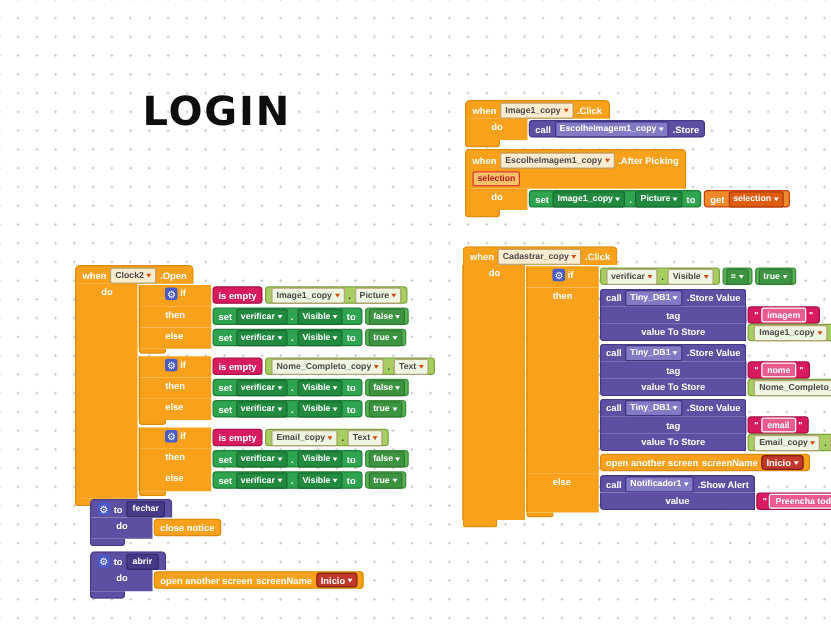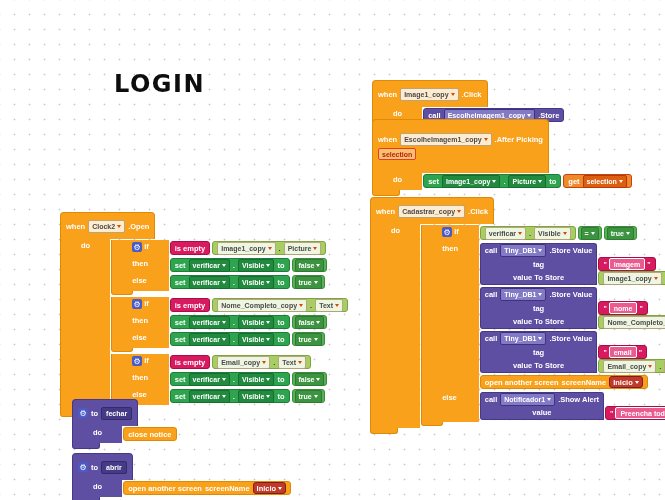--- a/index.html
+++ b/index.html
@@ -12,26 +12,26 @@
     --varo:#EE8A2A; --varo-b:#C84210; --varo-dd:#DD5E11;
     --red:#C0392B; --red-b:#7E1F12;
     --gear:#4A5BC8;
   }
   html,body{margin:0;padding:0}
   body{width:665px;height:500px;position:relative;overflow:hidden;
     background:#fff;
     background-image:radial-gradient(circle,#c9c9c9 0.8px,transparent 1.1px);
     background-size:15px 15px;background-position:7px 7px;
     font-family:"Liberation Sans","DejaVu Sans",sans-serif;}
-  .title{position:absolute;left:114px;top:70px;font-size:24px;font-weight:900;
+  .title{position:absolute;left:114px;top:70px;font-size:32px;font-weight:900;
     letter-spacing:1.5px;color:#0d0d0d;font-family:"DejaVu Sans",sans-serif;}
   .cluster{position:absolute}
   
   .cs{display:grid;grid-template-columns:max-content max-content;justify-items:start;align-items:stretch}
-  .cs-head{grid-column:1 / -1;display:flex;align-items:center;gap:3px;padding:13px 5px;height:15px;
+  .cs-head{grid-column:1 / -1;display:flex;align-items:center;gap:3px;padding:2px 5px;height:15px;
     box-sizing:border-box;border-radius:4px 4px 0 0;font-size:7.5px;font-weight:bold;color:#fff;white-space:nowrap}
   .cs-head.two{height:auto;flex-direction:column;align-items:flex-start;gap:2px}
   .hrow{display:flex;align-items:center;gap:3px}
   .cs-label{grid-column:1;align-self:stretch;justify-self:stretch;display:flex;align-items:flex-start;gap:2px;
     padding:2px 20px;font-size:7.5px;font-weight:bold;color:#fff;white-space:nowrap}
   .cs-content{grid-column:2;display:flex;flex-direction:column;align-items:flex-start;gap:2px;padding:1px 0 2px 1px}
   .cs-foot{grid-column:1;width:26px;height:5px;border-radius:0 0 3px 3px}
   .foot-sm{width:20px;height:3px}
   .cs-orange > .cs-head{background:var(--orange);border:1px solid var(--orange-b);border-bottom:none}
   .cs-orange > .cs-label{background:var(--orange);border-left:1px solid var(--orange-b)}

